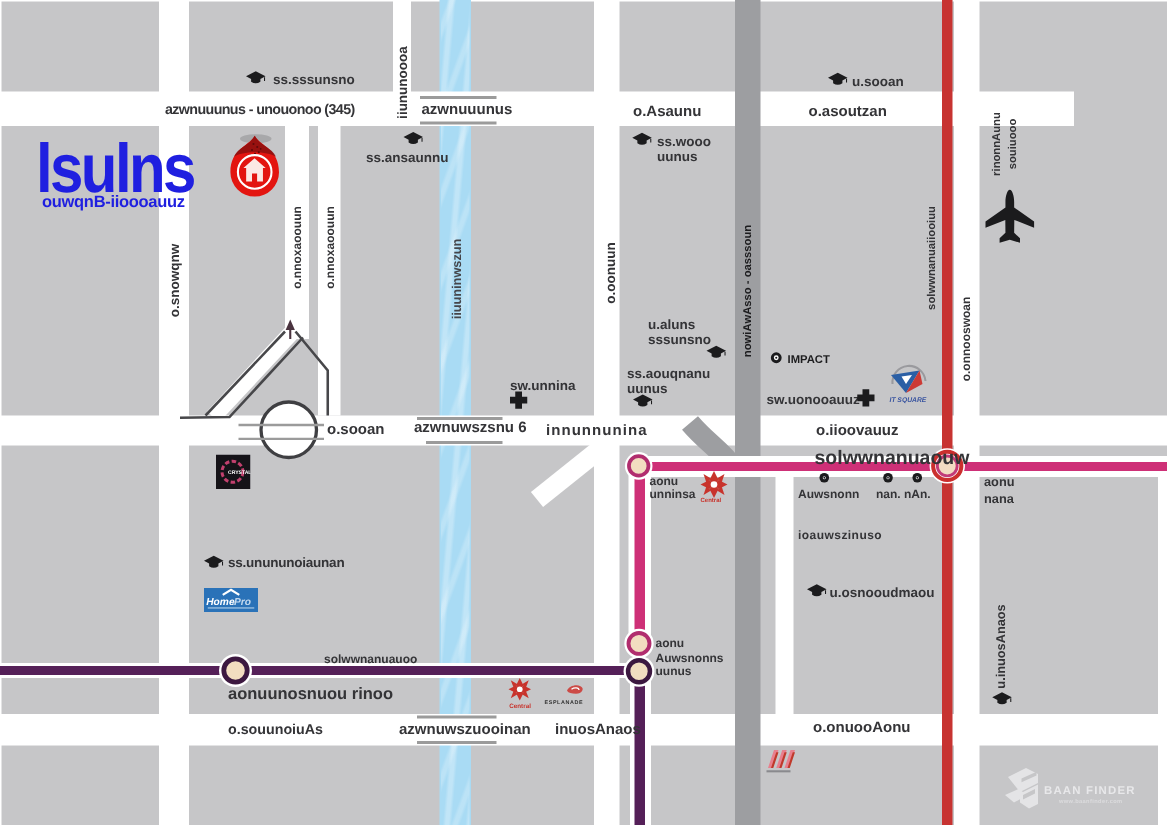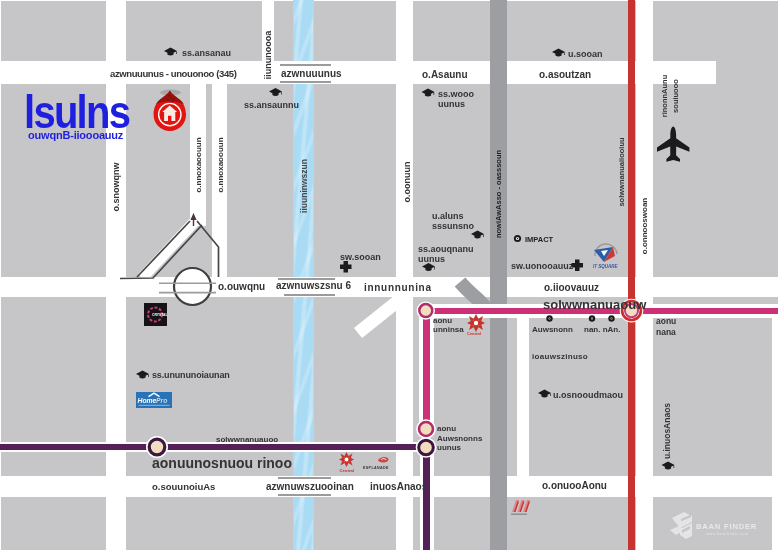--- a/index.html
+++ b/index.html
@@ -80,44 +80,44 @@
  <circle cx="157" cy="447" r="7.8" fill="#f2ddc0" stroke="#3c1840" stroke-width="3.2"></circle>
  <circle cx="631.5" cy="310.6" r="11.8" fill="#fff"></circle>
  <circle cx="631.5" cy="310.6" r="9.4" fill="none" stroke="#cb2f2e" stroke-width="2.7"></circle>
  <circle cx="631.5" cy="310.6" r="6.6" fill="#f2dcc3" stroke="#c23a78" stroke-width="1.9"></circle>
 </svg>
 
 <div class="t" style="left:110px;top:69px;font-size:9.5px;letter-spacing:-0.4px">azwnuuunus - unouonoo (345)</div>
 <div class="t" style="left:281px;top:68.5px;font-size:10px">azwnuuunus</div>
 <div class="t" style="left:422px;top:70px;font-size:10px">o.Asaunu</div>
 <div class="t" style="left:539px;top:70px;font-size:10px">o.asoutzan</div>
-<div class="t" style="left:182px;top:47.5px">ss.ansanau</div>
+<div class="t" style="left:182px;top:47.5px">ss.sssunsno</div>
 <div class="t" style="left:568px;top:49px">u.sooan</div>
 <div class="t" style="left:244px;top:99.5px">ss.ansaunnu</div>
 <div class="t" style="left:438px;top:88.5px">ss.wooo<br>uunus</div>
 <div class="t" style="left:432px;top:211px">u.aluns<br>sssunsno</div>
 <div class="t" style="left:418px;top:243.5px">ss.aouqnanu<br>uunus</div>
-<div class="t" style="left:340px;top:251.5px">sw.sooan</div>
+<div class="t" style="left:340px;top:251.5px">sw.unnina</div>
 <div class="t" style="left:525px;top:235px;font-size:7.5px;color:#1d1d1f">IMPACT</div>
 <div class="t" style="left:511px;top:260.5px">sw.uonooauuz</div>
-<div class="t" style="left:218px;top:281.5px;font-size:10px">o.ouwqnu</div>
+<div class="t" style="left:218px;top:281.5px;font-size:10px">o.sooan</div>
 <div class="t" style="left:276px;top:280.5px;font-size:10px">azwnuwszsnu 6</div>
 <div class="t" style="left:364px;top:282.5px;font-size:10px;letter-spacing:0.7px">innunnunina</div>
 <div class="t" style="left:544px;top:282.5px;font-size:10px">o.iioovauuz</div>
 <div class="t" style="left:543px;top:299.5px;font-size:13px">solwwnanuaouw</div>
 <div class="t" style="left:433px;top:315.5px;font-size:8px;line-height:9px">aonu<br>unninsa</div>
 <div class="t" style="left:532px;top:324.5px;font-size:8px">Auwsnonn</div>
 <div class="t" style="left:584px;top:325px;font-size:8px">nan. nAn.</div>
 <div class="t" style="left:532px;top:352px;font-size:8px;letter-spacing:0.3px">ioauwszinuso</div>
 <div class="t" style="left:656px;top:315.5px;font-size:8.5px;line-height:11px">aonu<br>nana</div>
 <div class="t" style="left:152px;top:370px;letter-spacing:-0.15px">ss.unununoiaunan</div>
 <div class="t" style="left:553px;top:389.5px">u.osnooudmaou</div>
 <div class="t" style="left:437px;top:424px;font-size:8px;line-height:9.5px">aonu<br>Auwsnonns<br>uunus</div>
 <div class="t" style="left:216px;top:434.5px;font-size:8px">solwwnanuauoo</div>
-<div class="t" style="left:152px;top:458px;font-size:14px">aonuunosnuou rinoo</div>
+<div class="t" style="left:152px;top:458px;font-size:11px">aonuunosnuou rinoo</div>
 <div class="t" style="left:152px;top:481.5px;font-size:9.5px">o.souunoiuAs</div>
 <div class="t" style="left:266px;top:481.5px;font-size:10px">azwnuwszuooinan</div>
 <div class="t" style="left:370px;top:481.5px;font-size:10px">inuosAnaos</div>
 <div class="t" style="left:542px;top:481px;font-size:10px">o.onuooAonu</div>
 
 <div class="v" style="left:267.5px;top:55px;font-size:9px">iiununoooa</div>
 <div class="v" style="left:115.5px;top:186.5px;font-size:9px">o.snowqnw</div>
 <div class="v" style="left:198px;top:165px">o.nnoxaoouun</div>
 <div class="v" style="left:219.5px;top:165px">o.nnoxaoouun</div>
 <div class="v" style="left:303.5px;top:186px;font-size:8.5px;color:#45454a">iiuuninwszun</div>

